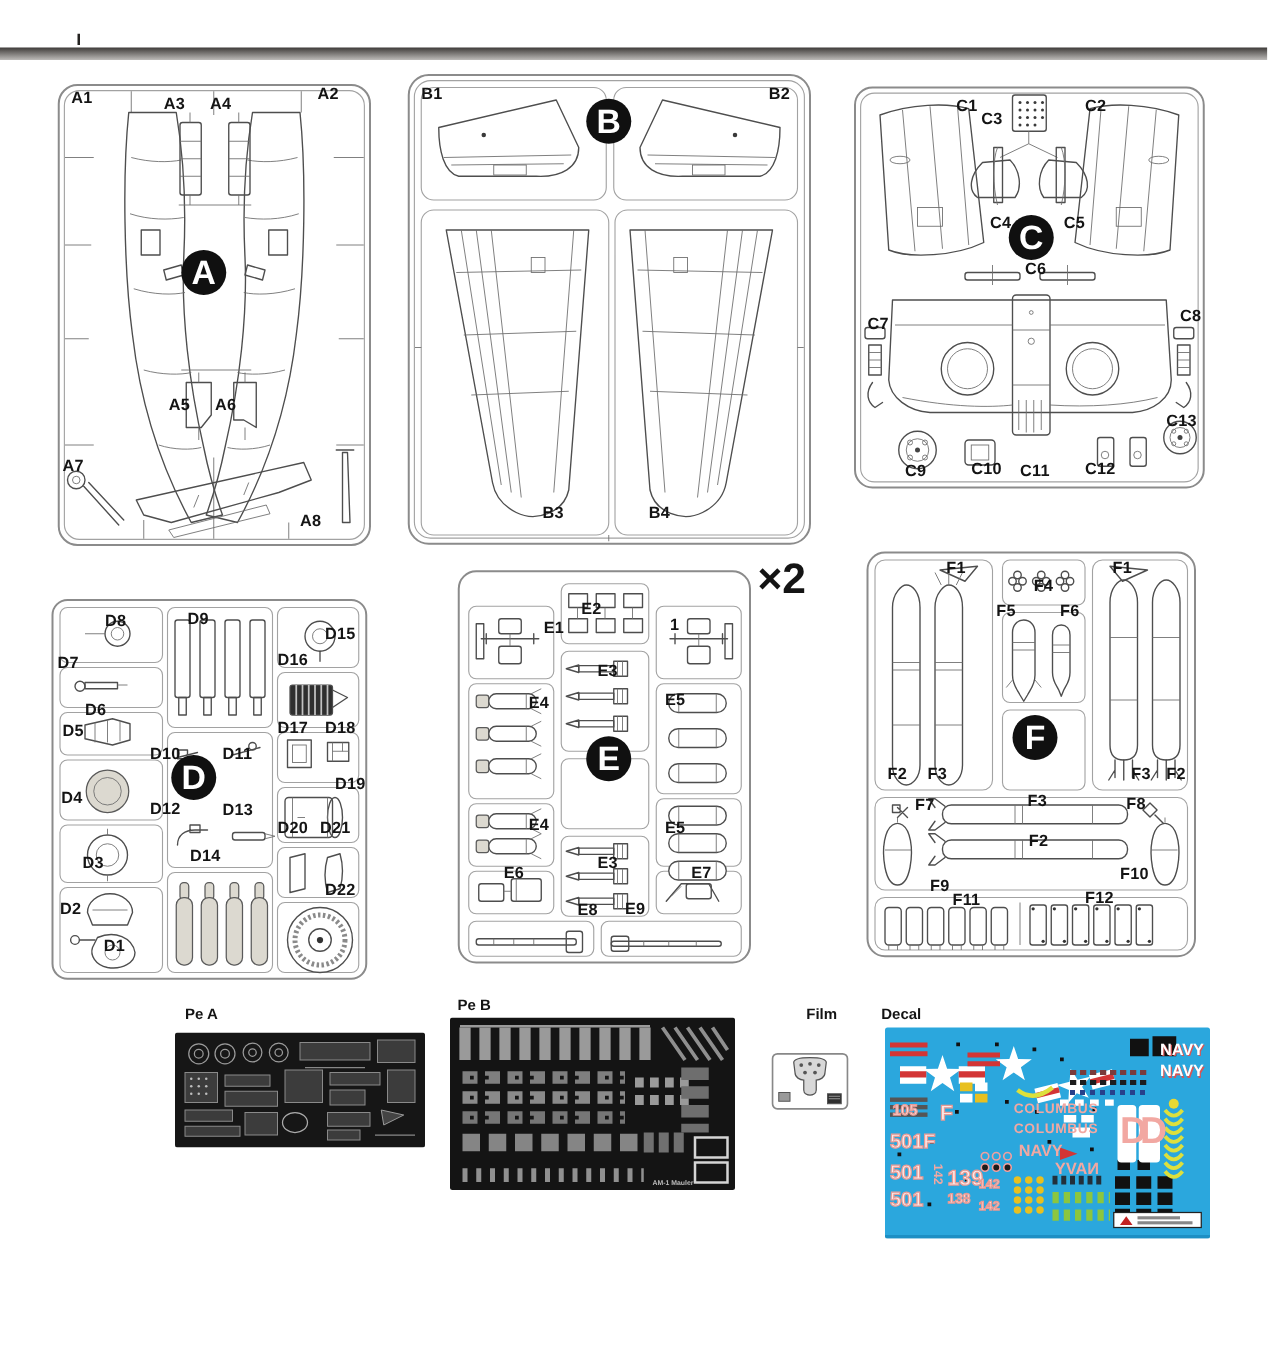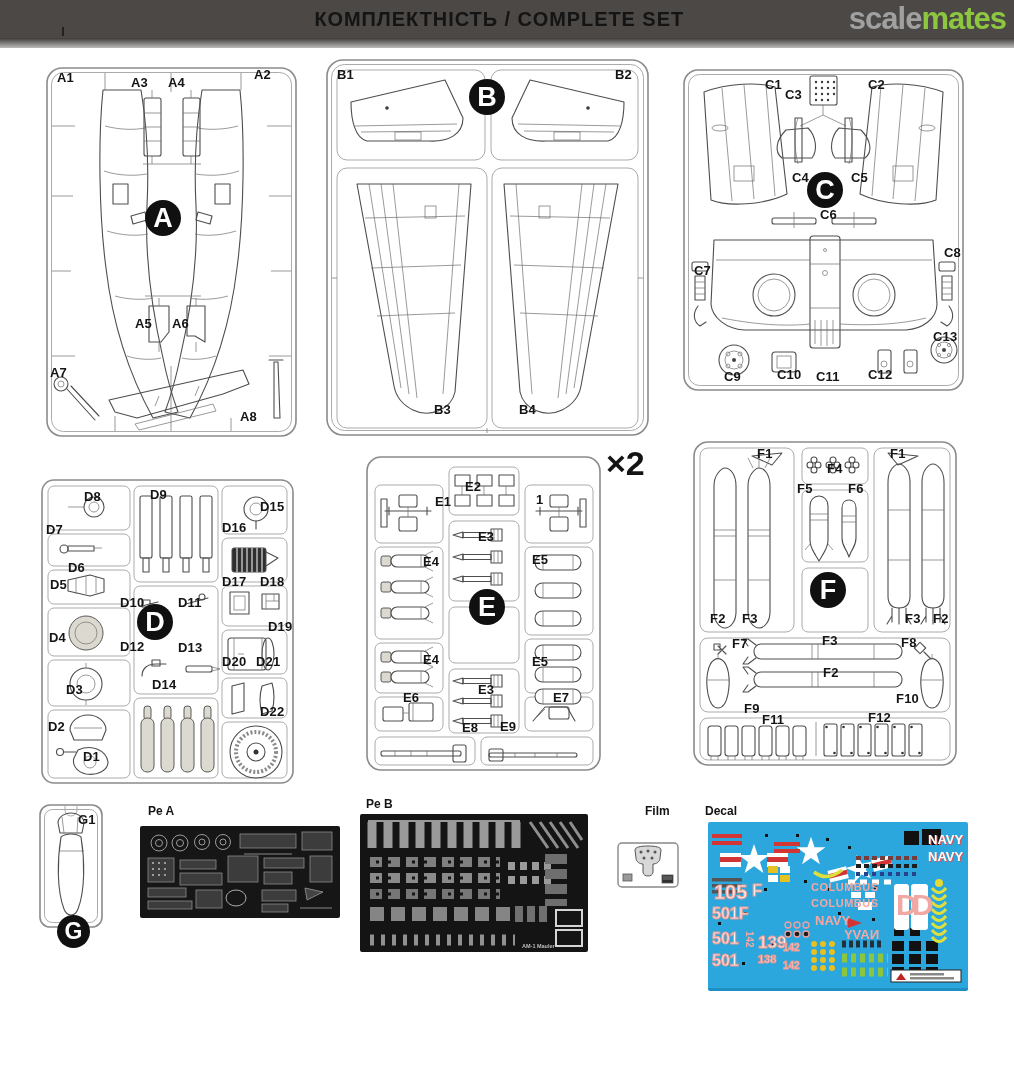--- a/index.html
+++ b/index.html
@@ -41,24 +41,20 @@
   .dtx.white{color:#fff;text-shadow:1px 1px 0 #d95555;}
   .mirror{transform:scaleX(-1);}
   .vert{transform:rotate(90deg);transform-origin:left top;}
   .pe-note{font-size:5.5px;fill:#bdbdbd;font-weight:bold;}
 </style>
 </head>
 <body>
 
 <div class="page">
 
-  <div class="header">
-    <span class="page-title">КОМПЛЕКТНІСТЬ / COMPLETE SET</span>
-    <span class="logo"><span class="lg1">scale</span><span class="lg2">mates</span></span>
-  </div>
   <div class="header-strip"></div>
   <div class="tick"></div>
 
   <section class="sprue" style="left:45px;top:66px;width:253px;height:372px">
     <svg width="253" height="372" viewBox="0 0 253 372">
       <rect class="fr" x="2" y="2" width="249" height="368" rx="15"></rect>
       <rect class="fr2" x="6.5" y="6.5" width="240" height="359" rx="12"></rect>
       <path class="thin" d="M7,60 H30 M7,130 H28 M7,205 H26 M7,290 H30 M246,60 H222 M246,130 H224 M246,205 H226 M246,290 H224 M60,7 V24 M126,7 V26 M196,7 V24 M126,300 V365 M70,365 V350 M186,365 V352"></path>
       <g id="fusA">
         <path class="p" d="M58,24 L96,24 C102,60 104,100 102,140 C100,185 106,240 118,292 C122,312 128,332 133,346 L108,352 C86,312 68,262 61,202 C54,150 53,72 58,24 Z"></path>
@@ -201,21 +197,21 @@
         <circle class="thin" cx="202" cy="296" r="3"></circle>
       <rect class="p" x="222" y="282" width="13" height="23" rx="2"></rect>
         <circle class="thin" cx="228" cy="296" r="3"></circle>
     </svg>
     <span class="plbl" style="left:83px;top:10px">C1</span>
     <span class="plbl" style="left:103px;top:20px">C3</span>
     <span class="plbl" style="left:186px;top:10px">C2</span>
     <span class="plbl" style="left:110px;top:103px">C4</span>
     <span class="plbl" style="left:169px;top:103px">C5</span>
     <span class="plbl" style="left:138px;top:140px">C6</span>
-    <span class="plbl" style="left:12px;top:196px">C7</span>
+    <span class="plbl" style="left:12px;top:184px">C7</span>
     <span class="plbl" style="left:262px;top:178px">C8</span>
     <span class="plbl" style="left:251px;top:262px">C13</span>
     <span class="plbl" style="left:42px;top:302px">C9</span>
     <span class="plbl" style="left:95px;top:300px">C10</span>
     <span class="plbl" style="left:134px;top:302px">C11</span>
     <span class="plbl" style="left:186px;top:300px">C12</span>
     <div class="badge" style="left:125px;top:104px">C</div>
   </section>
 
   <section class="sprue" style="left:40px;top:478px;width:255px;height:307px">
@@ -521,33 +517,20 @@
     <span class="plbl" style="left:130px;top:194px">F3</span>
     <span class="plbl" style="left:209px;top:196px">F8</span>
     <span class="plbl" style="left:131px;top:226px">F2</span>
     <span class="plbl" style="left:52px;top:262px">F9</span>
     <span class="plbl" style="left:204px;top:252px">F10</span>
     <span class="plbl" style="left:70px;top:273px">F11</span>
     <span class="plbl" style="left:176px;top:271px">F12</span>
     <div class="badge" style="left:118px;top:132px">F</div>
   </section>
 
-  <section class="sprue" style="left:38px;top:803px;width:72px;height:146px">
-    <svg width="72" height="146" viewBox="0 0 72 146">
-      <rect class="fr" x="2" y="2" width="62" height="122" rx="10"></rect>
-      <rect class="fr2" x="6.5" y="6.5" width="53" height="113" rx="8"></rect>
-      <path class="fr2" d="M27,2 v5 a6,6 0 0 0 12,0 v-5"></path>
-      <path class="p" d="M20,20 C20,13 28,10 33,10 C38,10 46,13 46,20 L44,30 L22,30 Z"></path>
-      <path class="thin" d="M24,14 L26,30 M40,14 L39,30"></path>
-      <path class="p" d="M23,34 C19,58 19,88 26,106 C29,114 37,114 40,106 C47,88 47,58 43,34 C38,30 28,30 23,34 Z"></path>
-      <path class="thin" d="M21,48 h25"></path>
-    </svg>
-    <span class="plbl" style="left:40px;top:10px">G1</span>
-    <div class="badge sm" style="left:19px;top:112px">G</div>
-  </section>
 
   <span class="sec-label" style="left:148px;top:804px">Pe A</span>
   <div class="sprue" style="left:140px;top:826px;width:200px;height:92px">
     <svg width="200" height="92" viewBox="0 0 200 92">
       <rect width="200" height="92" rx="2" fill="#161616"></rect>
       <g stroke="#9a9a9a" fill="none" stroke-width="1">
         <circle cx="19" cy="17" r="8"></circle>
           <circle cx="19" cy="17" r="3.5"></circle>
         <circle cx="40" cy="17" r="8"></circle>
           <circle cx="40" cy="17" r="3.5"></circle>
@@ -719,21 +702,21 @@
           <path d="M224,115 q7,9 14,0"></path>
       </g>
       <rect x="183" y="148" width="70" height="12" fill="#fff" stroke="#222" stroke-width="1"></rect>
       <path d="M188,158 l5,-7 5,7 Z" fill="#c22222"></path>
       <rect x="202" y="151" width="34" height="2.5" fill="#888"></rect>
         <rect x="202" y="155" width="44" height="2.5" fill="#888"></rect>
       <path fill="#111" d="M57,12h3v3h-3z M88,12h3v3h-3z M118,16h3v3h-3z M140,24h3v3h-3z M96,58h3v3h-3z M120,66h3v3h-3z M56,66h3v3h-3z M36,90h3v3h-3z M130,90h3v3h-3z M166,64h3v3h-3z M10,100h3v3h-3z M64,120h3v3h-3z M34,140h3v3h-3z M164,96h3v3h-3z"></path>
     </svg>
     <span class="dtx white" style="left:220px;top:11px;font-size:13px">NAVY</span>
     <span class="dtx white" style="left:220px;top:28px;font-size:13px">NAVY</span>
-    <span class="dtx outline" style="left:6px;top:60px;font-size:20px">105</span>
+    <span class="dtx outline" style="left:6px;top:60px;font-size:12px">105</span>
     <span class="dtx outline" style="left:44px;top:60px;font-size:17px">F</span>
     <span class="dtx" style="left:103px;top:60px;font-size:11px;letter-spacing:.5px">COLUMBUS</span>
     <span class="dtx" style="left:103px;top:76px;font-size:11px;letter-spacing:.5px">COLUMBUS</span>
     <span class="dtx outline" style="left:4px;top:84px;font-size:16px">501F</span>
     <span class="dtx" style="left:107px;top:92px;font-size:13px">NAVY</span>
     <span class="dtx mirror" style="left:136px;top:106px;font-size:13px">NAVY</span>
     <span class="dtx outline" style="left:4px;top:109px;font-size:16px">501</span>
     <span class="dtx outline" style="left:4px;top:131px;font-size:16px">501</span>
     <span class="dtx vert" style="left:46px;top:109px;font-size:10px">142</span>
     <span class="dtx outline" style="left:50px;top:112px;font-size:17px">139</span>

